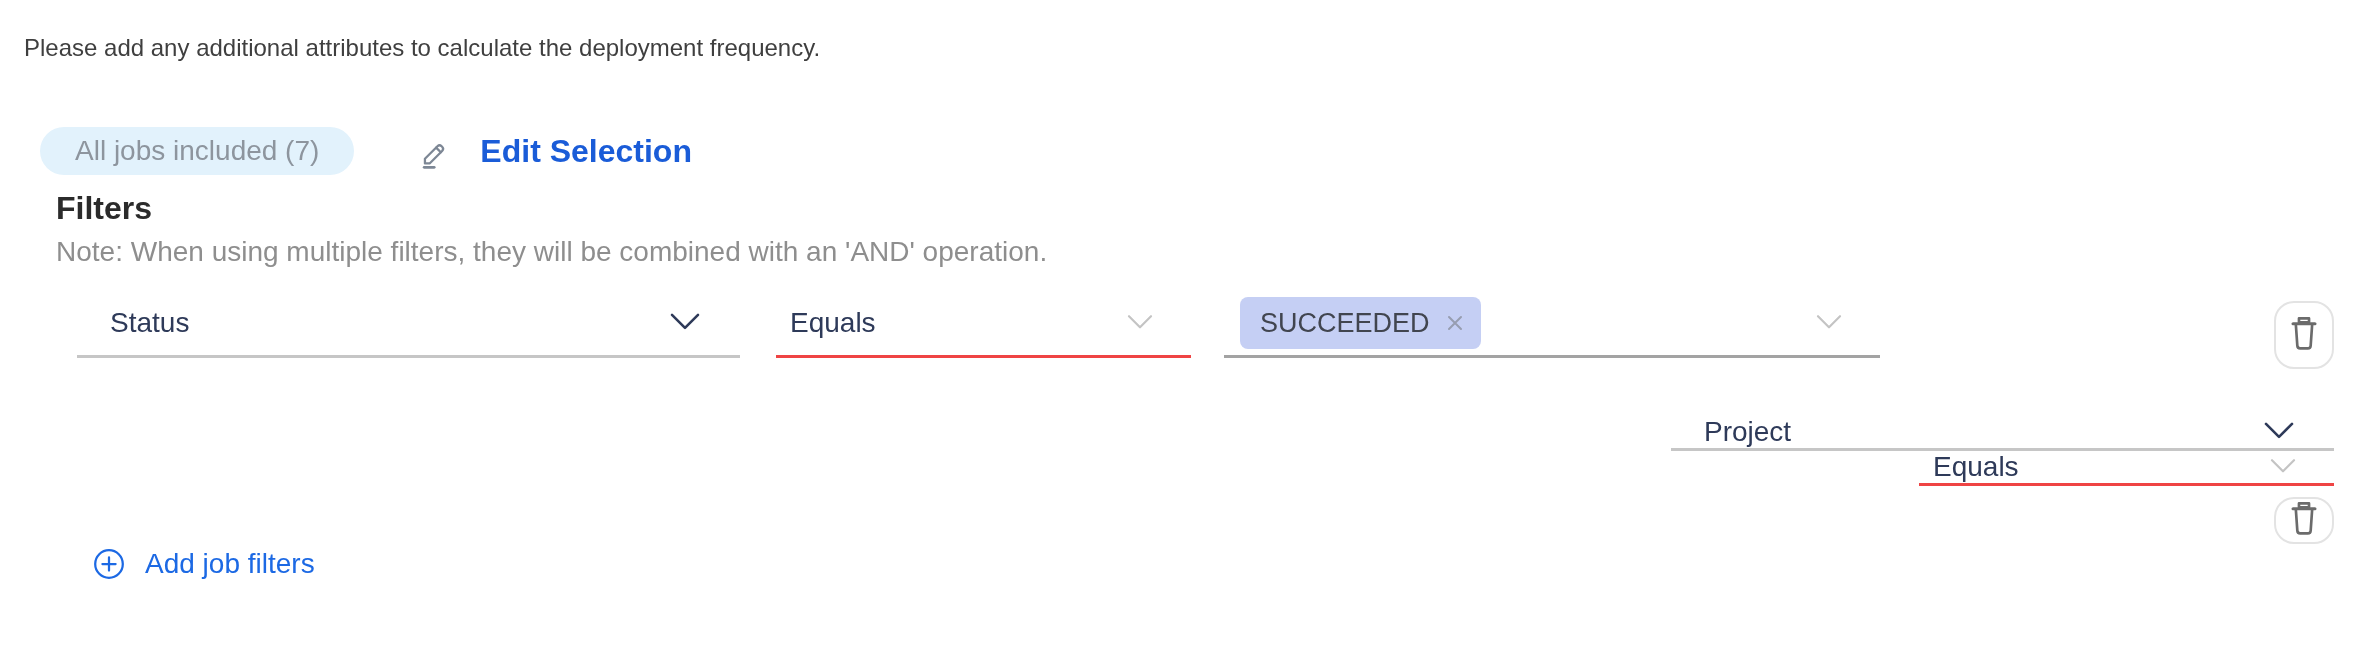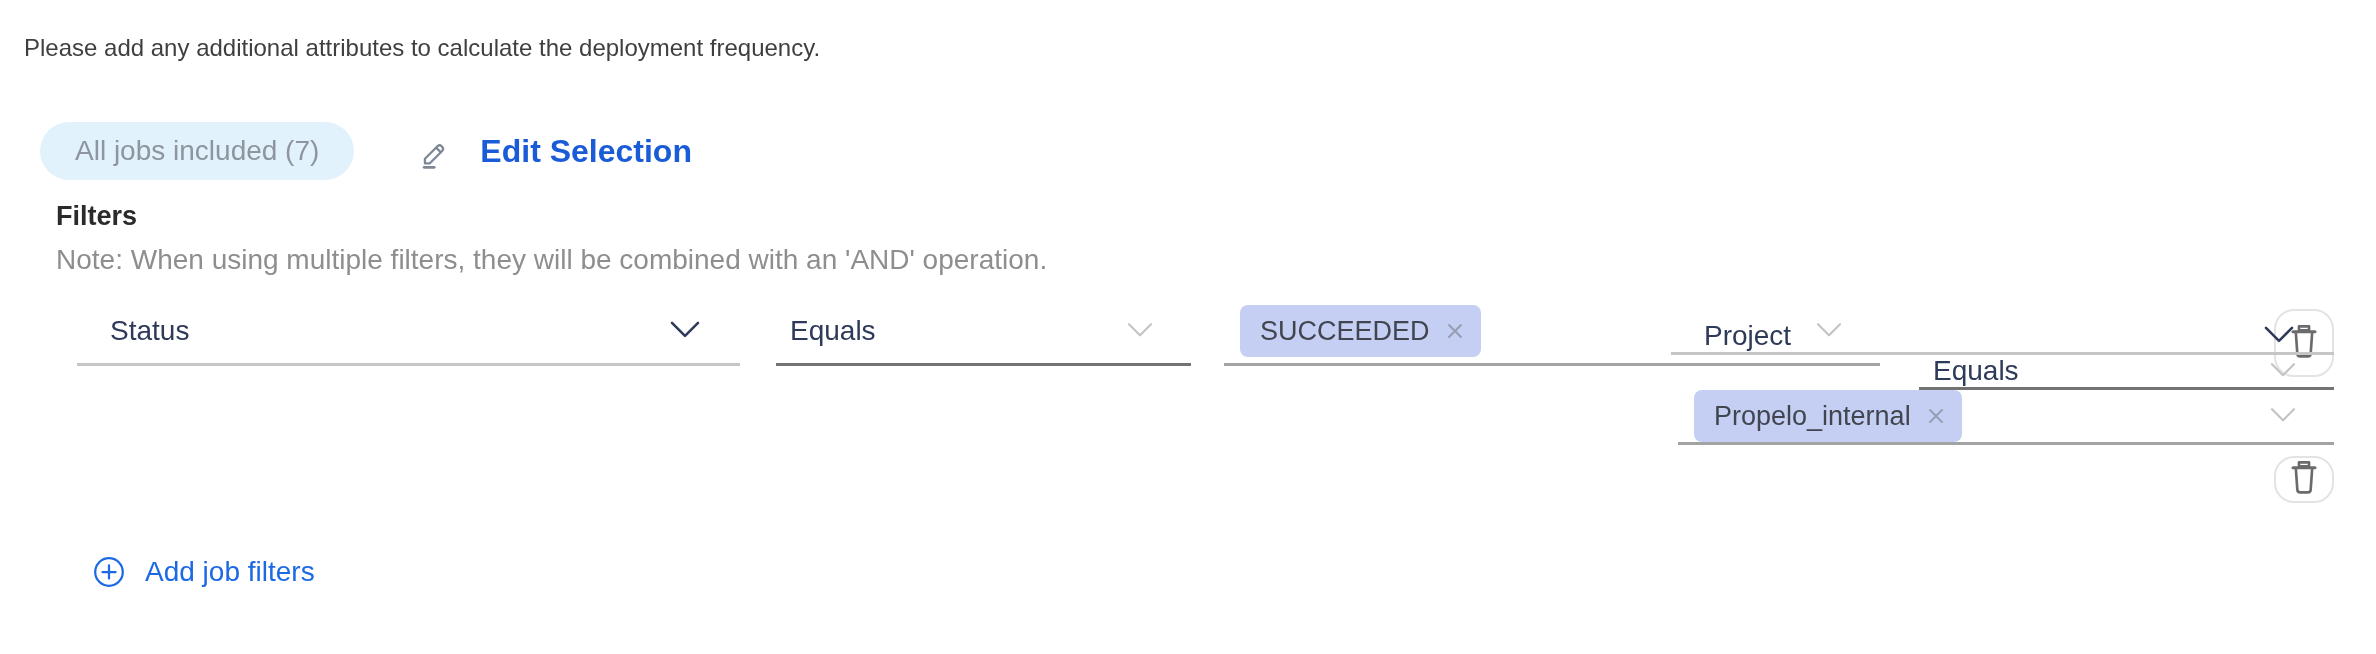--- a/index.html
+++ b/index.html
@@ -15,64 +15,63 @@
     margin:30px 0 0 24px;
     font-size:24px; line-height:36px;
     color:var(--dark_text,#3f3f3f);
   }
   .badge-row {
     margin:56px 0 0 40px;
     display:flex; align-items:center; height:58px;
   }
   .jobs-badge {
     display:inline-flex; align-items:center;
-    height:58px; padding:0 35px;
+    height:48px; padding:0 35px;
     background:var(--badge_bg,#e2f2fc);
     border-radius:29px;
     font-size:28px; color:var(--badge_text,#8d959e);
     white-space:nowrap;
   }
   .edit-link {
     margin-left:64px;
     display:inline-flex; align-items:flex-end; gap:30px;
     font-size:32px; font-weight:600;
     color:var(--accent_blue,#1a5cd8);
     cursor:pointer;
   }
   .edit-link svg { display:block; }
   .filters-heading {
-    margin:18px 0 0 56px;
-    font-size:27px; line-height:36px; font-weight:700;
+    margin:10px 0 0 56px;
+    font-size:32px; line-height:36px; font-weight:700;
     color:#2b2b2b;
   }
   .filters-note {
     margin:8px 0 0 56px;
     font-size:28px; line-height:36px;
     color:var(--muted_text,#8e8e8e);
   }
   .filter-row {
     margin:20px 42px 0 77px;
     display:flex; align-items:flex-end;
     height:68px;
-    justify-content:flex-end;
   }
   .filter-row.second { margin-top:58px;flex-direction:column; }
   .select {
     position:relative;
     height:67px;
     display:flex; align-items:center;
     cursor:pointer;
   }
   .attr-select {
     width:663px; padding-left:33px;
     border-bottom:3px solid #c6c6c6;
   }
   .op-select {
     width:415px; margin-left:36px; padding-left:14px;
-    border-bottom:3px solid #737373;
+    border-bottom:3px solid #ef4444;
   }
   .val-select {
     width:656px; margin-left:33px; padding-left:16px;
     border-bottom:3px solid #a3a3a3;
   }
   .sel-label {
     font-size:28px; color:var(--field_text,#2e3a59);
   }
   .chev {
     position:absolute; top:50%; transform:translateY(-46%);
@@ -184,35 +183,20 @@
       </span>
     </div>
     <div class="select op-select">
       <span class="sel-label">Equals</span>
       <span class="chev light">
         <svg width="26" height="15" viewBox="0 0 26 15" fill="none" stroke="currentColor" stroke-width="2.2" stroke-linecap="round" stroke-linejoin="round">
             <path d="M2 2l11 11L24 2"></path>
           </svg>
       </span>
     </div>
-    <div class="select val-select">
-      <span class="value-tag">
-        <span>Propelo_internal</span>
-        <span class="tag-x">
-          <svg width="20" height="20" viewBox="0 0 20 20" fill="none" stroke="currentColor" stroke-width="2" stroke-linecap="round">
-              <path d="M4 4l12 12M16 4L4 16"></path>
-            </svg>
-        </span>
-      </span>
-      <span class="chev light">
-        <svg width="26" height="15" viewBox="0 0 26 15" fill="none" stroke="currentColor" stroke-width="2.2" stroke-linecap="round" stroke-linejoin="round">
-            <path d="M2 2l11 11L24 2"></path>
-          </svg>
-      </span>
-    </div>
     <button class="trash-btn">
       <span>
         <svg width="36" height="40" viewBox="0 0 24 27" fill="none" stroke="currentColor" stroke-width="1.8" stroke-linecap="round" stroke-linejoin="round">
           <rect x="8.6" y="3" width="6.8" height="2.6"></rect>
           <line x1="4.6" y1="6.6" x2="19.4" y2="6.6" stroke-width="2.1"></line>
           <path d="M6.5 7.2l1 14.2a1.9 1.9 0 0 0 1.9 1.8h5.2a1.9 1.9 0 0 0 1.9-1.8l1-14.2"></path>
         </svg>
       </span>
     </button>
   </div>

